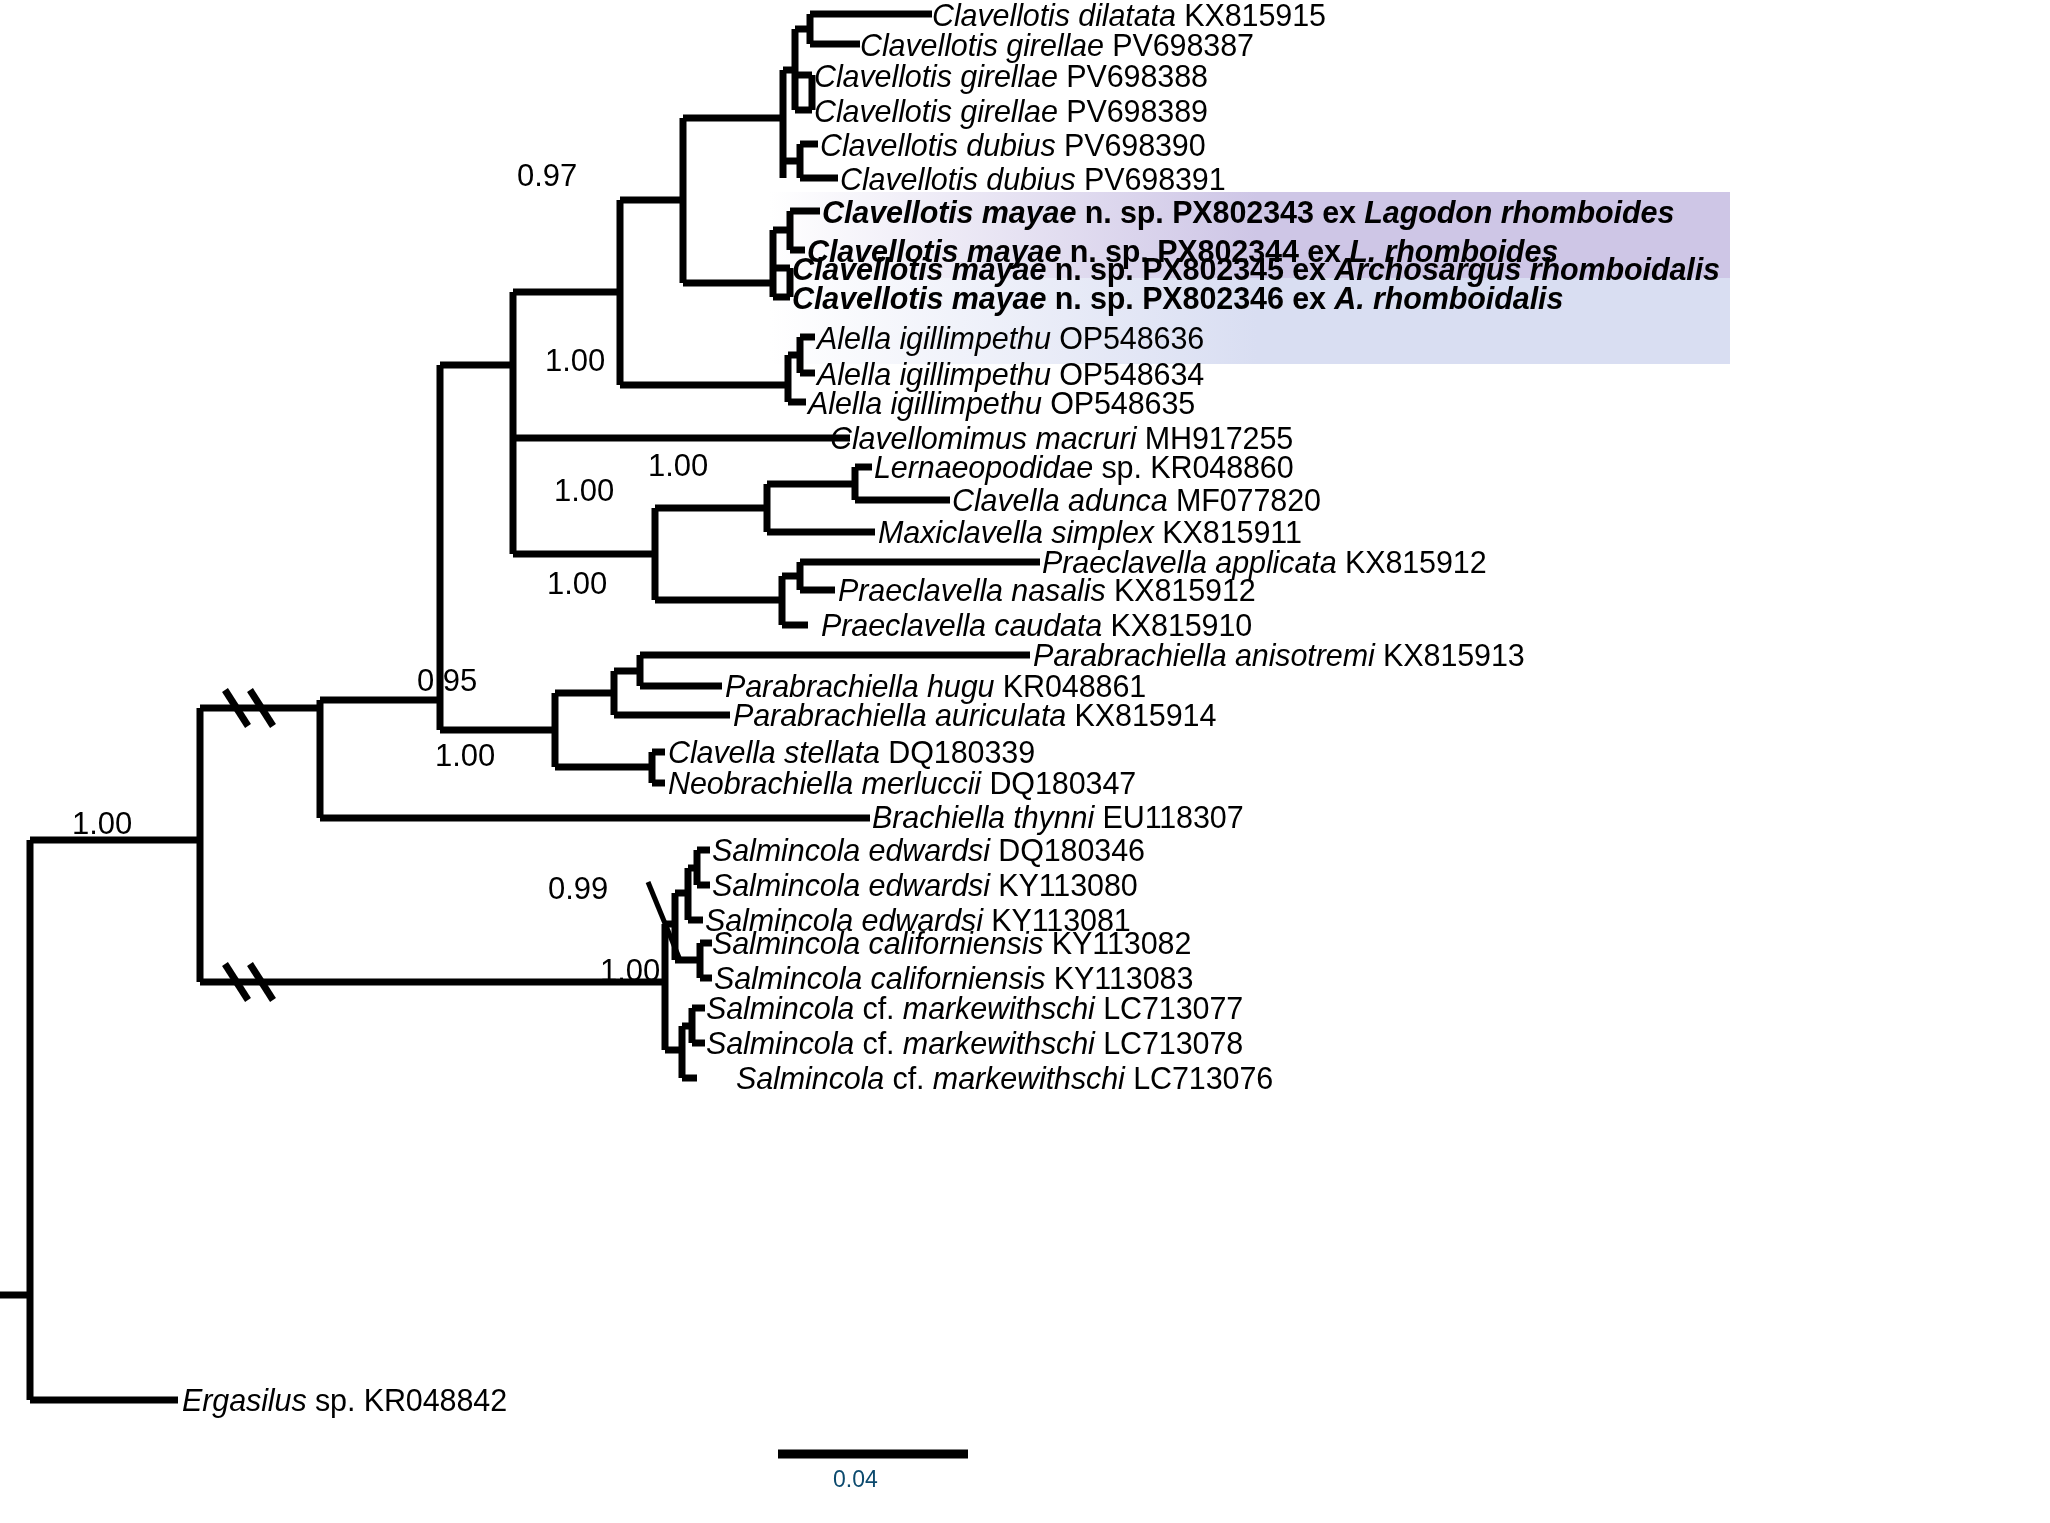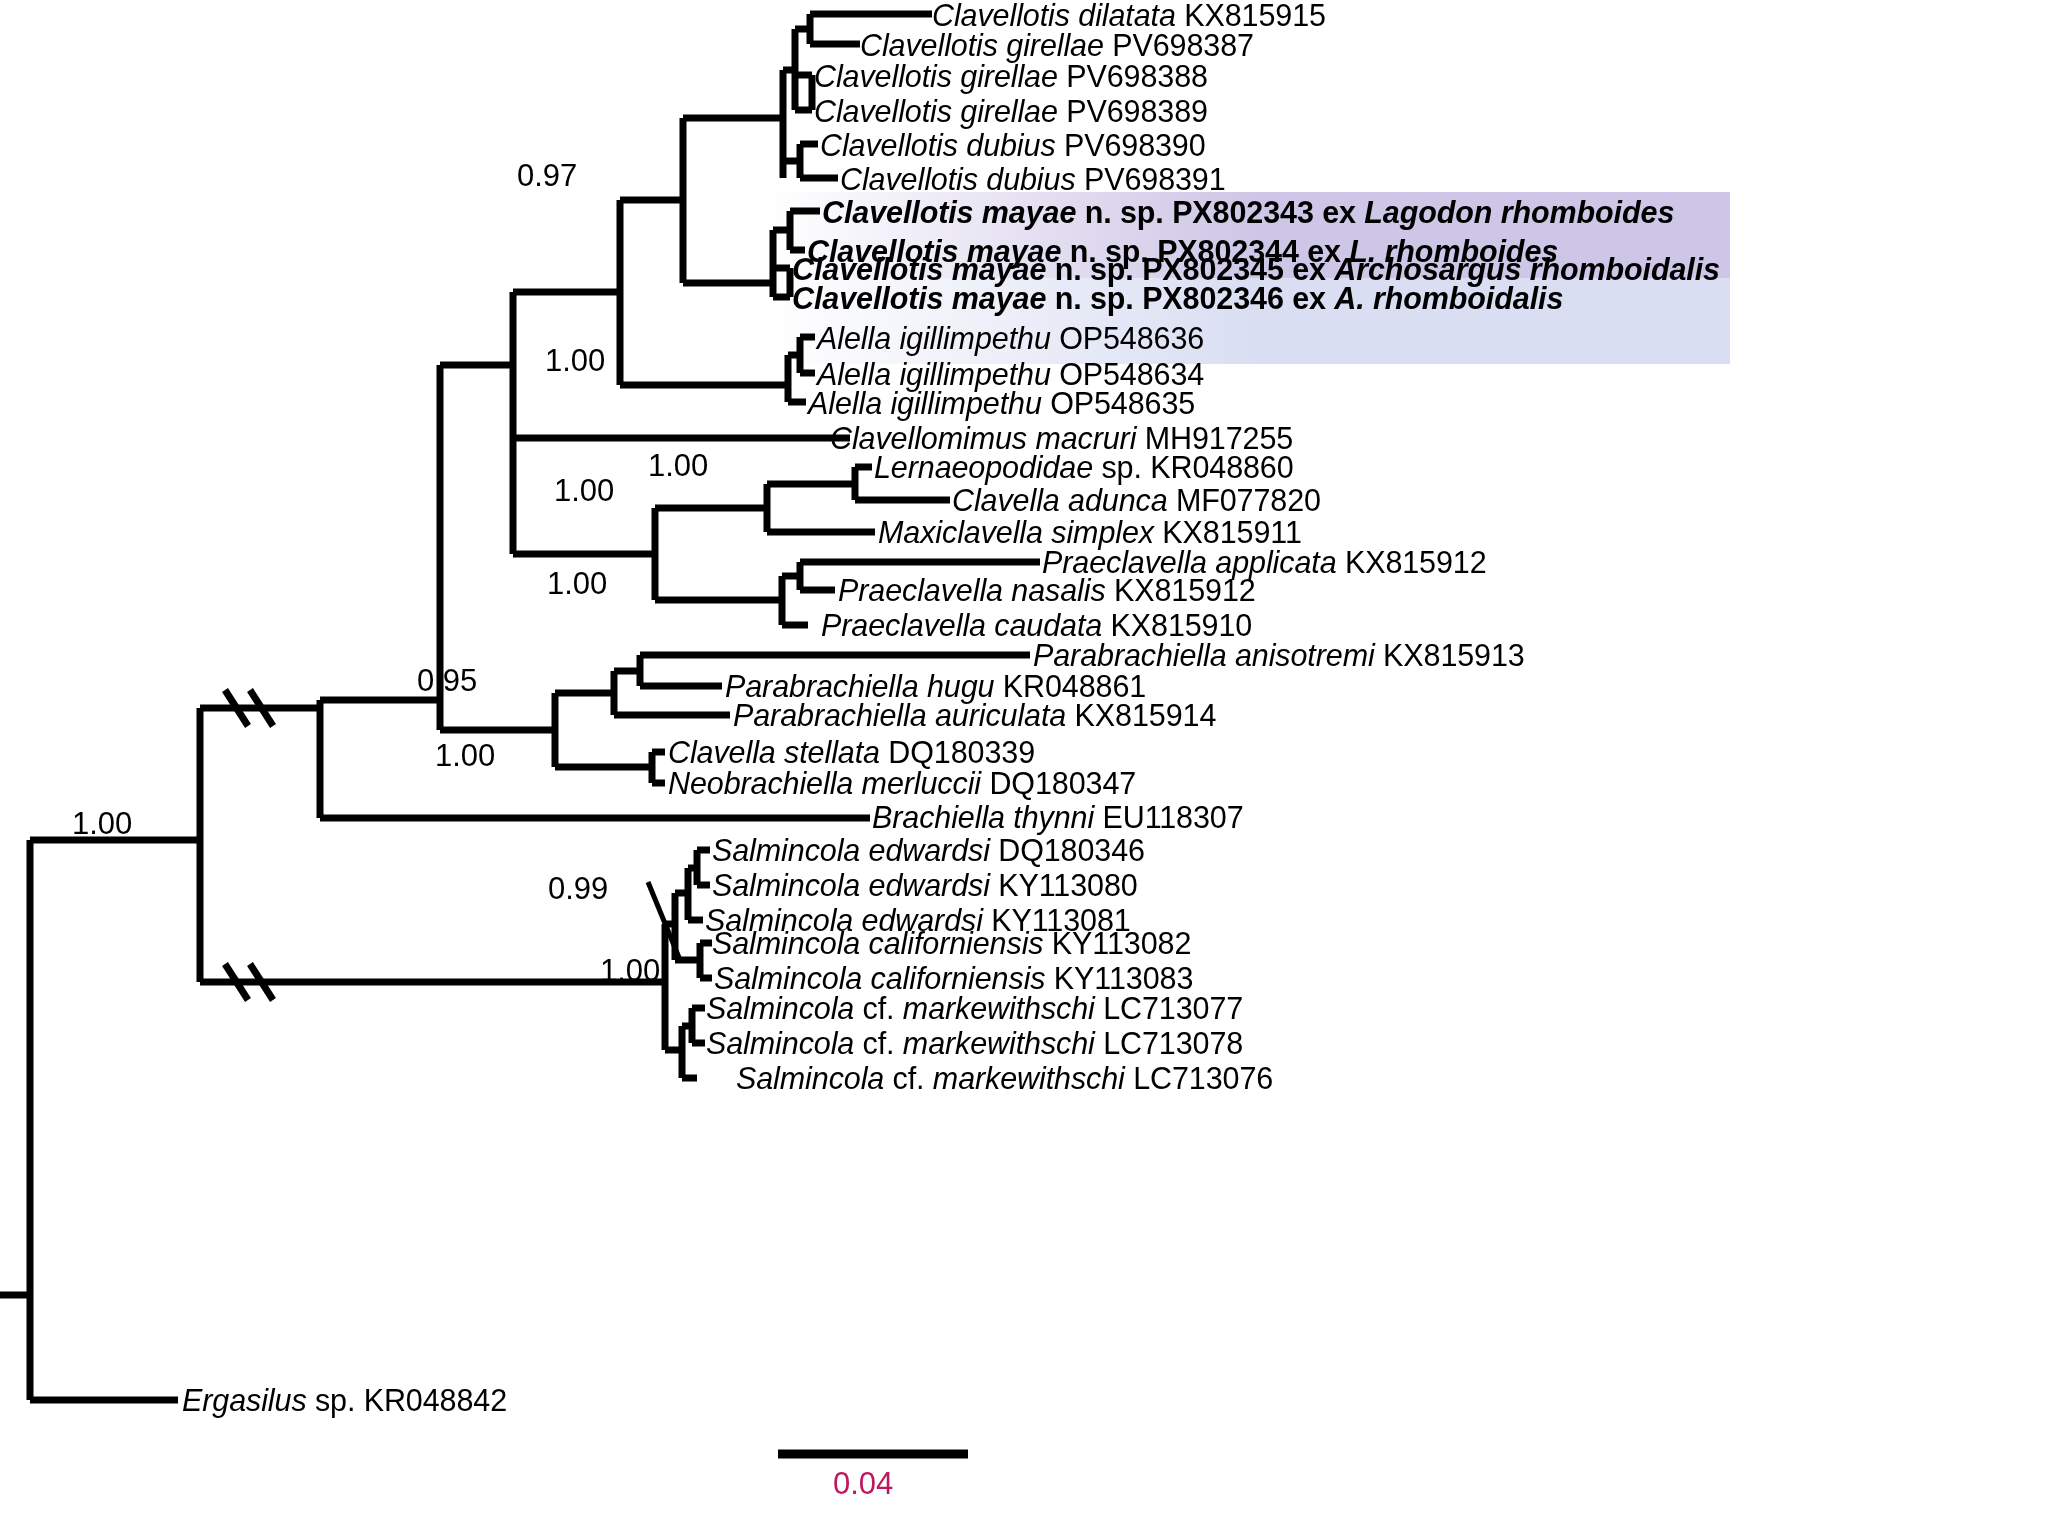--- a/index.html
+++ b/index.html
@@ -41,22 +41,22 @@
   .taxon.bold { font-weight: bold; }
   .support {
     position: absolute;
     white-space: nowrap;
     font-size: 31px;
     color: #000000;
     line-height: 1;
   }
   .scale-label {
     position: absolute;
-    font-size: 31px;
-    color: #be185d;
+    font-size: 23px;
+    color: #0c4a6e;
     line-height: 1;
   }
   .fish {
     position: absolute;
   }
 </style>
 </head>
 <body>
 
 <div id="figure">

